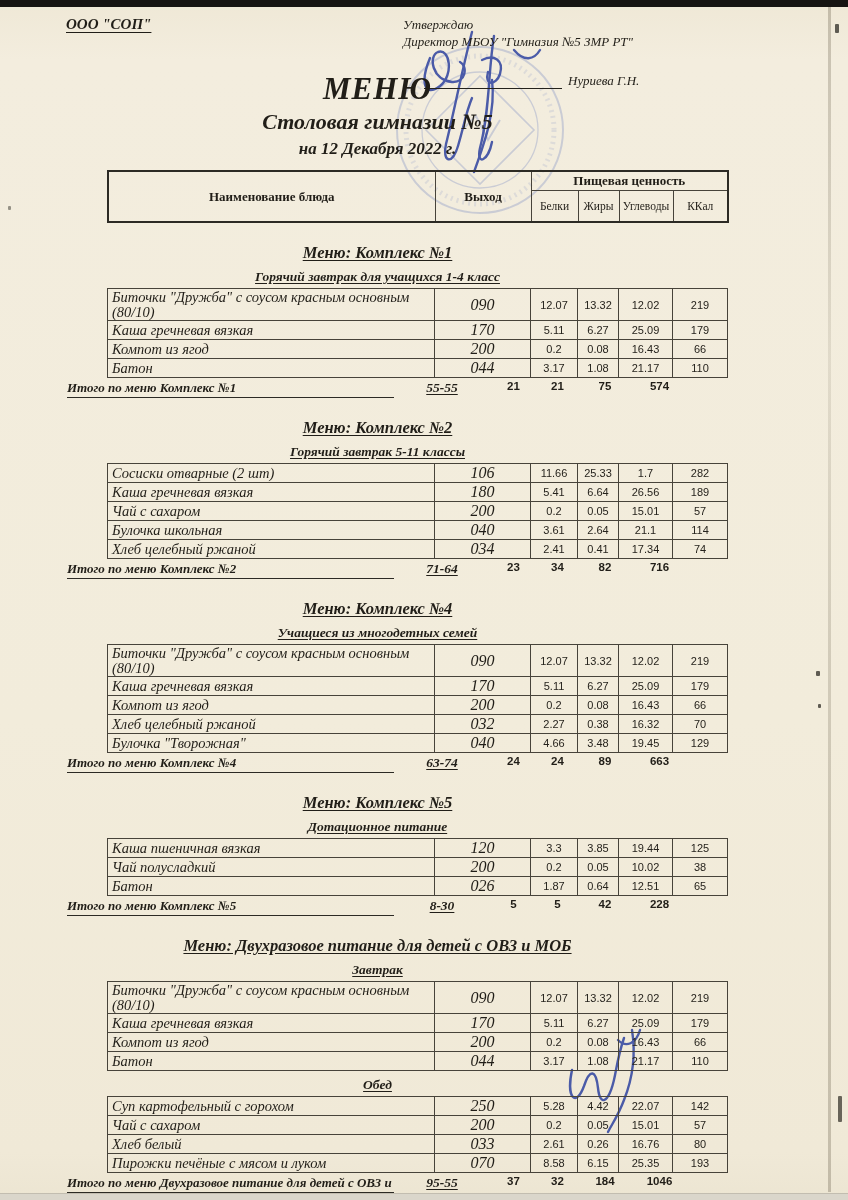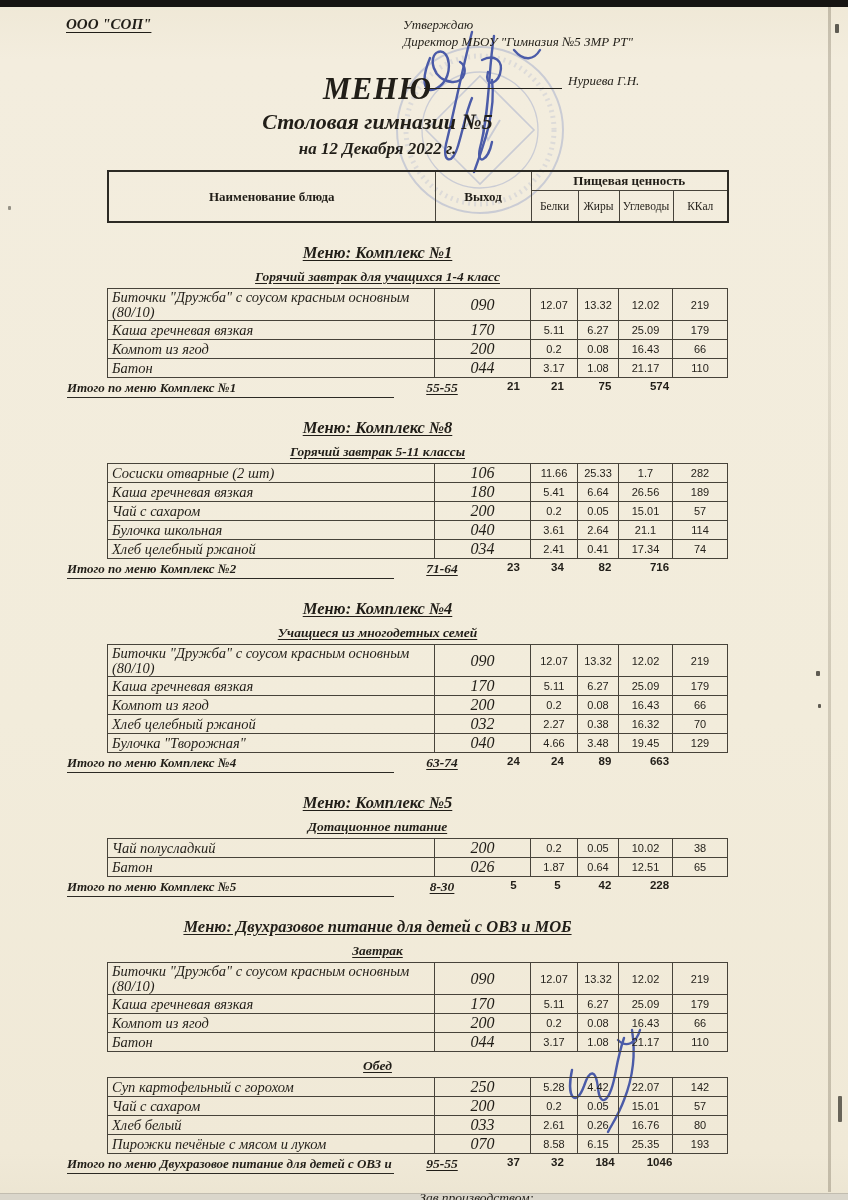--- a/index.html
+++ b/index.html
@@ -204,21 +204,21 @@
           </tbody>
         </table>
         <div class="total-row">
           <div>Итого по меню Комплекс №1</div>
           <div>55-55</div>
           <div>21</div>
           <div>21</div>
           <div>75</div>
           <div>574</div>
         </div>
-        <div class="section-title">Меню: Комплекс №8</div>
+        <div class="section-title">Меню: Комплекс №2</div>
         <div class="group-title">Горячий завтрак 5-11 классы</div>
         <table class="dish-table">
           <colgroup>
             <col style="width: 327px;">
             <col style="width: 96px;">
             <col style="width: 47px;">
             <col style="width: 41px;">
             <col style="width: 54px;">
             <col style="width: 55px;">
           </colgroup>
@@ -342,20 +342,28 @@
           <colgroup>
             <col style="width: 327px;">
             <col style="width: 96px;">
             <col style="width: 47px;">
             <col style="width: 41px;">
             <col style="width: 54px;">
             <col style="width: 55px;">
           </colgroup>
           <tbody>
             <tr class="dish-row">
+              <td class="c-name">Каша пшеничная вязкая</td>
+              <td class="c-out">120</td>
+              <td class="c-num">3.3</td>
+              <td class="c-num">3.85</td>
+              <td class="c-num">19.44</td>
+              <td class="c-num">125</td>
+            </tr>
+            <tr class="dish-row">
               <td class="c-name">Чай полусладкий</td>
               <td class="c-out">200</td>
               <td class="c-num">0.2</td>
               <td class="c-num">0.05</td>
               <td class="c-num">10.02</td>
               <td class="c-num">38</td>
             </tr>
             <tr class="dish-row">
               <td class="c-name">Батон</td>
               <td class="c-out">026</td>

